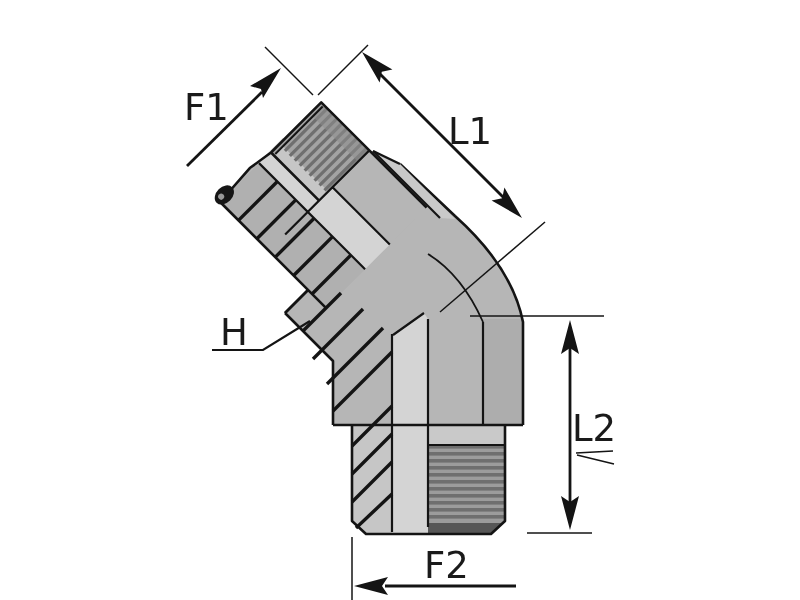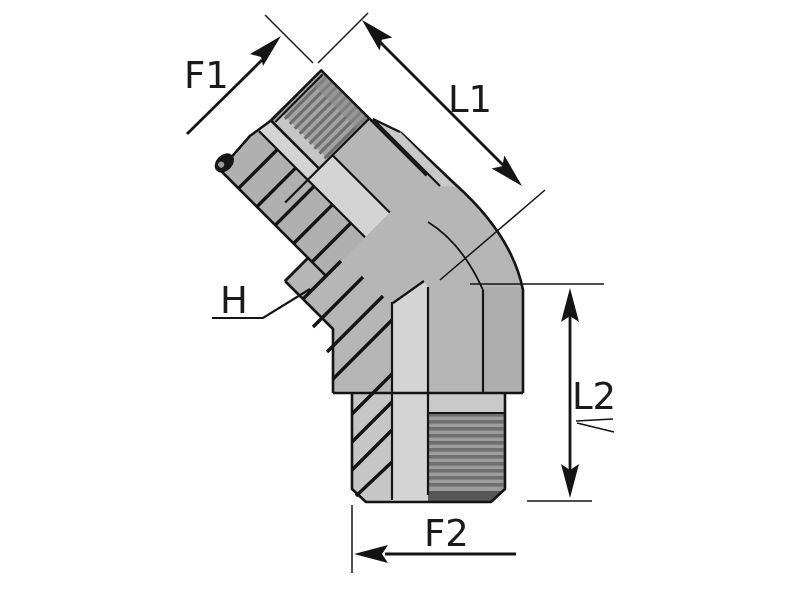--- a/index.html
+++ b/index.html
@@ -1,16 +1,16 @@
 <!DOCTYPE html>
 <html style="--background: #ffffff; --outline: #141414; --label: #1a1a1a; --body: #b6b6b6; --body_dark: #adadad; --hatch_band: #b0b0b0; --highlight: #d4d4d4; --highlight_soft: #c6c6c6; --shoulder: #c9c9c9; --thread_base: #a3a3a3; --thread_mid: #9c9c9c; --thread_dark: #6f6f6f; --thread_shade: #8e8e8e; --thread_tip_light: #d9d9d9; --end_dark: #575757; --oring: #161616; --oring_dot: #999999;"><head>
 <meta charset="utf-8">
 <style>
   html,body{margin:0;padding:0;background:#fff;width:800px;height:600px;overflow:hidden;}
-  .stage{position:relative;width:800px;height:532px;background:var(--background,#fff);font-family:"DejaVu Sans","Liberation Sans",sans-serif;}
+  .stage{position:relative;width:800px;height:532px;background:var(--background,#fff);font-family:"DejaVu Sans","Liberation Sans",sans-serif;margin-top:32px;}
   svg{display:block;}
   .lbl{font-family:"DejaVu Sans","Liberation Sans",sans-serif;font-size:37px;fill:var(--label,#1a1a1a);}
   .ol{stroke:var(--outline,#141414);fill:none;}
   .fill-body{fill:var(--body,#b6b6b6);}
   .fill-hatch{fill:var(--hatch_band,#b0b0b0);}
   .fill-hi{fill:var(--highlight,#d4d4d4);}
   .fill-hi2{fill:var(--highlight_soft,#c6c6c6);}
   .fill-shoulder{fill:var(--shoulder,#c9c9c9);}
   .fill-dark{fill:var(--end_dark,#575757);}
   .fill-tmid{fill:var(--thread_mid,#9c9c9c);}

